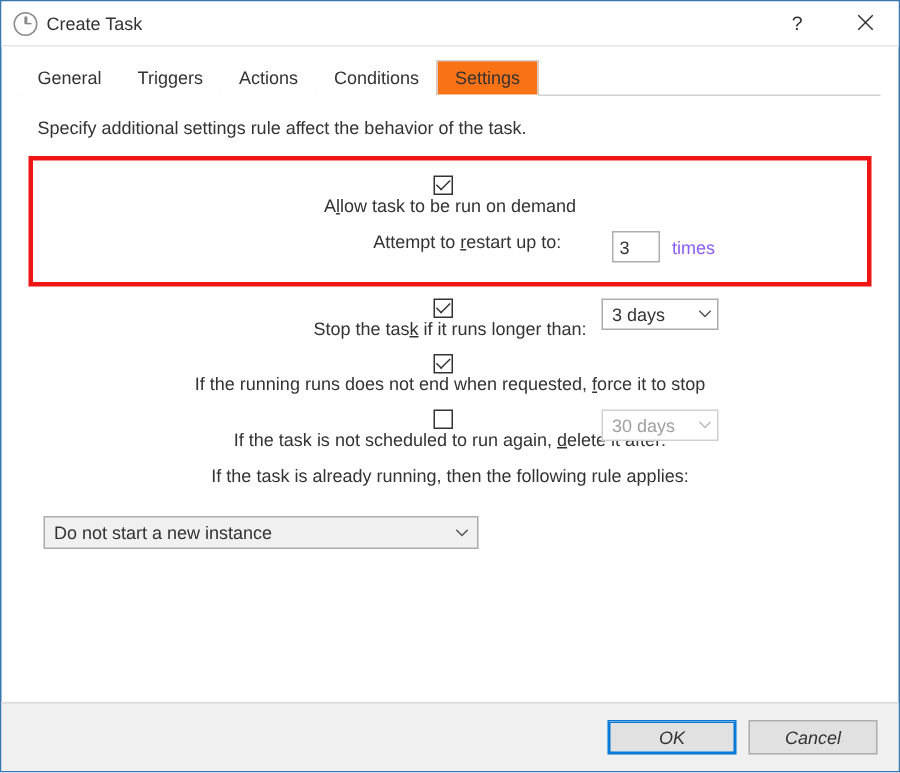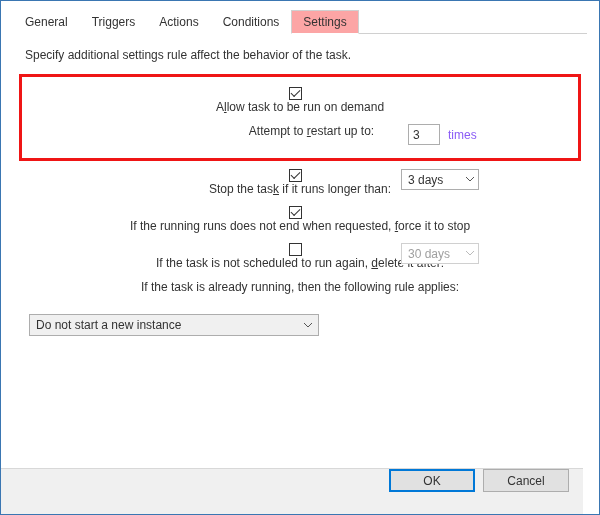--- a/index.html
+++ b/index.html
@@ -87,21 +87,21 @@
     border: 1px solid transparent;
     border-bottom: none;
     color: #333;
     position: relative;
     top: 1px;
     background: #fff;
   }
   .tab.active {
     border-color: #d0d0d0;
     border-bottom: 1px solid #fff;
-    background: #fca5a5;
+    background: #f97316;
   }
   .tabpanel {
     padding: 14px 12px 8px 12px;
   }
   .desc {
     color: #333;
     margin-bottom: 12px;
   }
   .highlight-box {
     border: 3px solid #ef1515;
@@ -177,29 +177,30 @@
     padding: 0 6px;
     justify-content: space-between;
     background: #f0f0f0;
     color: #333;
     margin-top: 4px;
   }
   .footer {
     position: absolute;
     bottom: 0;
     left: 0;
-    right: 16px;
+    right: 0;
     height: 46px;
     background: #f0f0f0;
     border-top: 1px solid #d8d8d8;
     display: flex;
-    align-items: flex-start;
+    align-items: center;
     justify-content: flex-end;
     padding: 0 14px;
     gap: 8px;
+    font-style: italic;
   }
   .btn {
     min-width: 86px;
     height: 23px;
     border: 1px solid #adadad;
     background: #e1e1e1;
     display: inline-flex;
     align-items: center;
     justify-content: center;
     color: #333;
@@ -208,20 +209,37 @@
     border: 1px solid #0078d7;
     box-shadow: inset 0 0 0 1px #0078d7;
   }
   .pos-right { position: absolute; left: 376px; }
 </style>
 </head>
 <body>
 
 <div class="window">
 
+  <div class="titlebar">
+    <span class="title-icon"></span>
+    <span class="title-text">Create Task</span>
+    <div class="title-buttons">
+      <div class="title-btn">
+        <span>?</span>
+      </div>
+      <div class="title-btn">
+        <span>
+          <svg width="10" height="10" viewBox="0 0 10 10">
+              <line x1="0" y1="0" x2="10" y2="10" stroke-width="1"></line>
+              <line x1="10" y1="0" x2="0" y2="10" stroke-width="1"></line>
+            </svg>
+        </span>
+      </div>
+    </div>
+  </div>
 
   <div class="content">
 
     <div class="tabs">
       <div class="tab">General</div>
       <div class="tab">Triggers</div>
       <div class="tab">Actions</div>
       <div class="tab">Conditions</div>
       <div class="tab active">Settings</div>
     </div>

